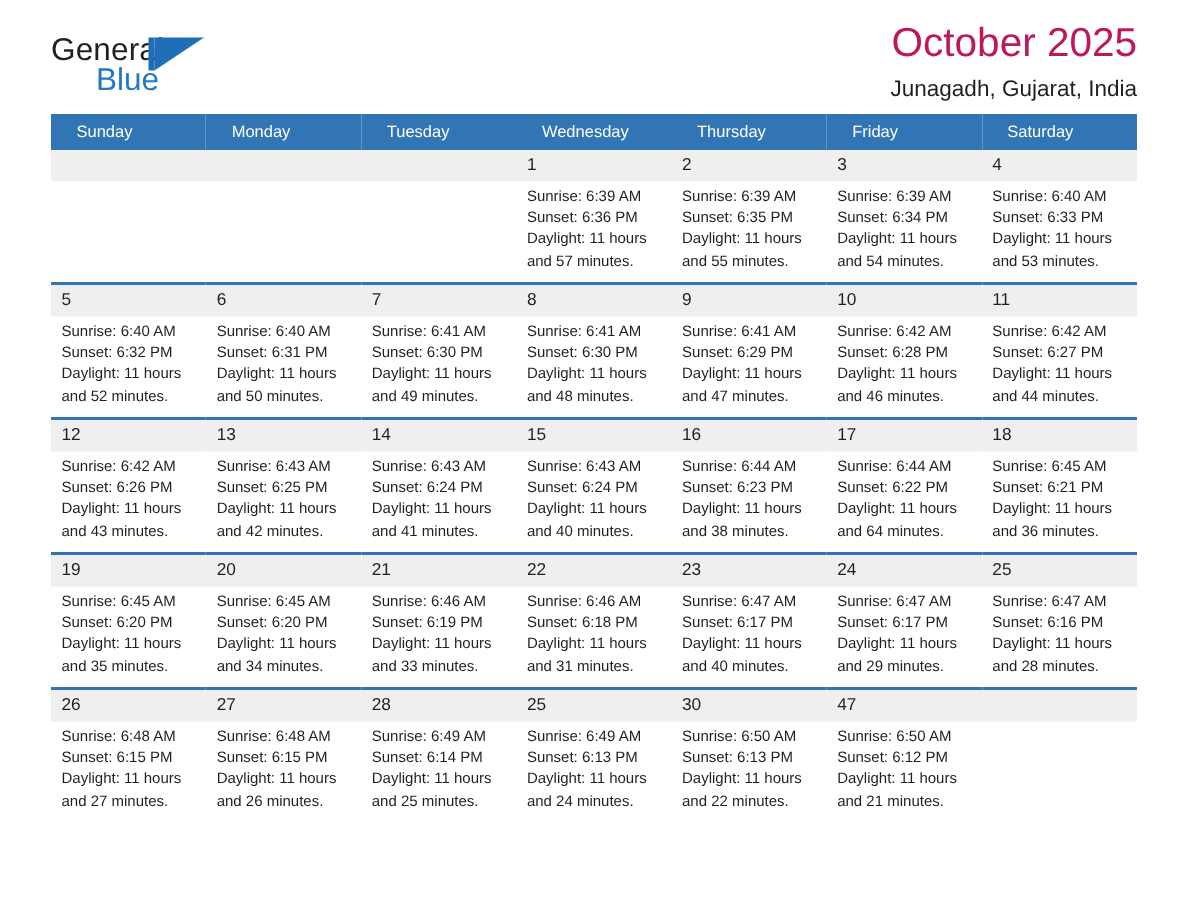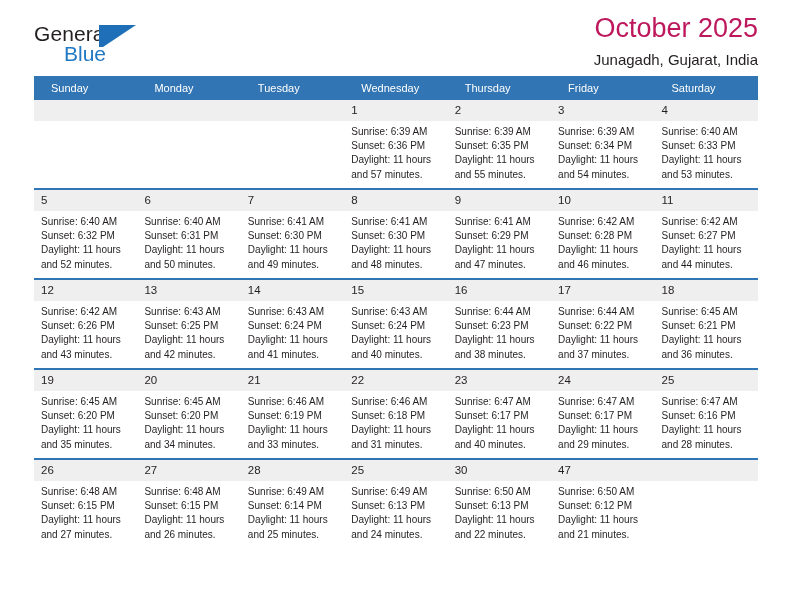--- a/index.html
+++ b/index.html
@@ -340,21 +340,21 @@
               <div>Daylight: 11 hours</div>
               <div>and 38 minutes.</div>
             </div>
           </td>
           <td>
             <div class="daynum">17</div>
             <div class="dayinfo">
               <div>Sunrise: 6:44 AM</div>
               <div>Sunset: 6:22 PM</div>
               <div>Daylight: 11 hours</div>
-              <div>and 37 minutes.</div>
+              <div>and 64 minutes.</div>
             </div>
           </td>
           <td>
             <div class="daynum">18</div>
             <div class="dayinfo">
               <div>Sunrise: 6:45 AM</div>
               <div>Sunset: 6:21 PM</div>
               <div>Daylight: 11 hours</div>
               <div>and 36 minutes.</div>
             </div>

